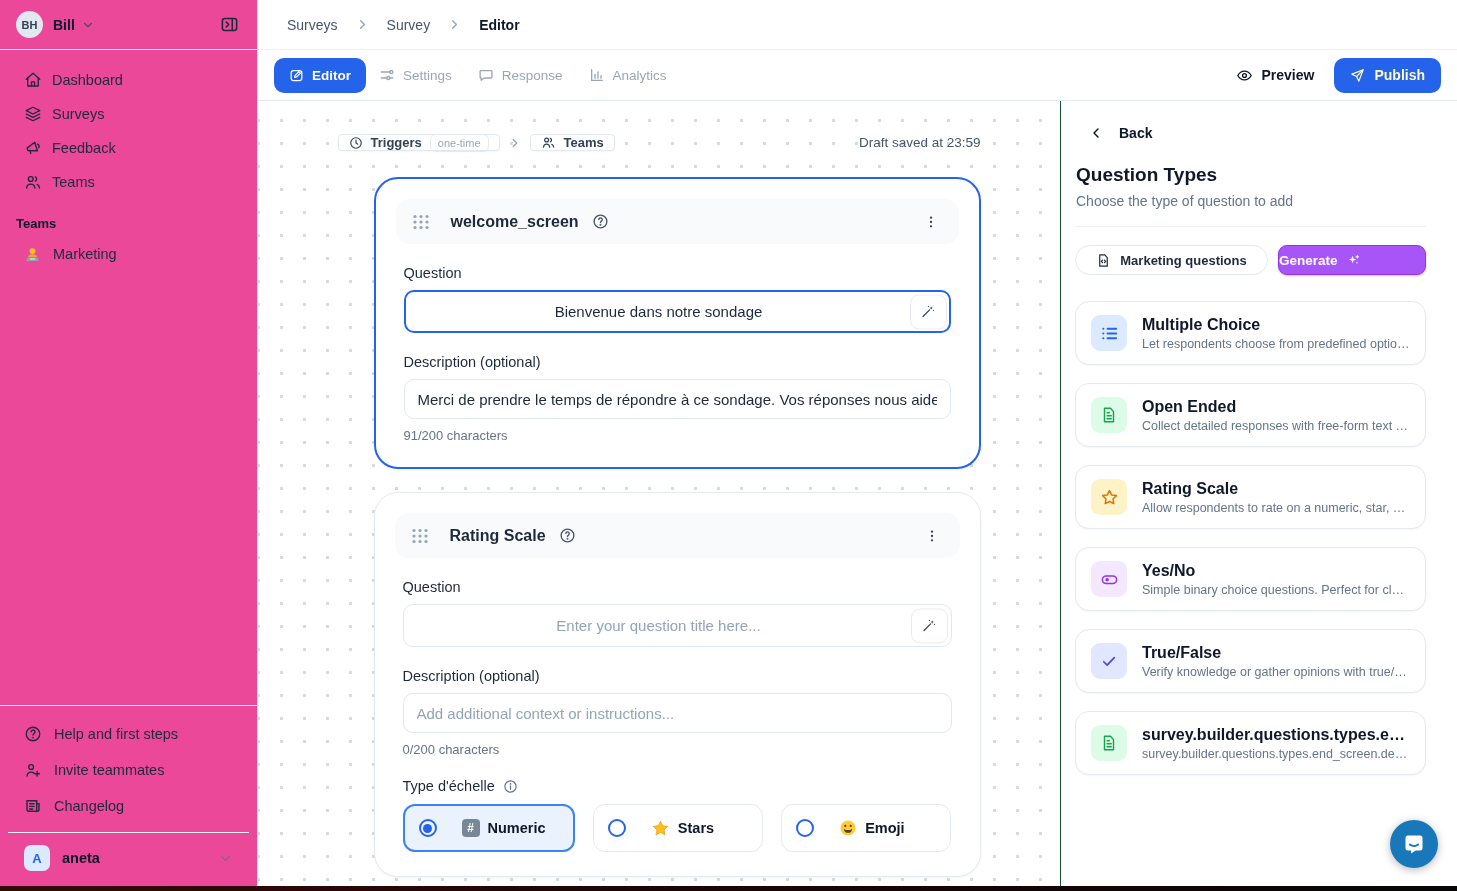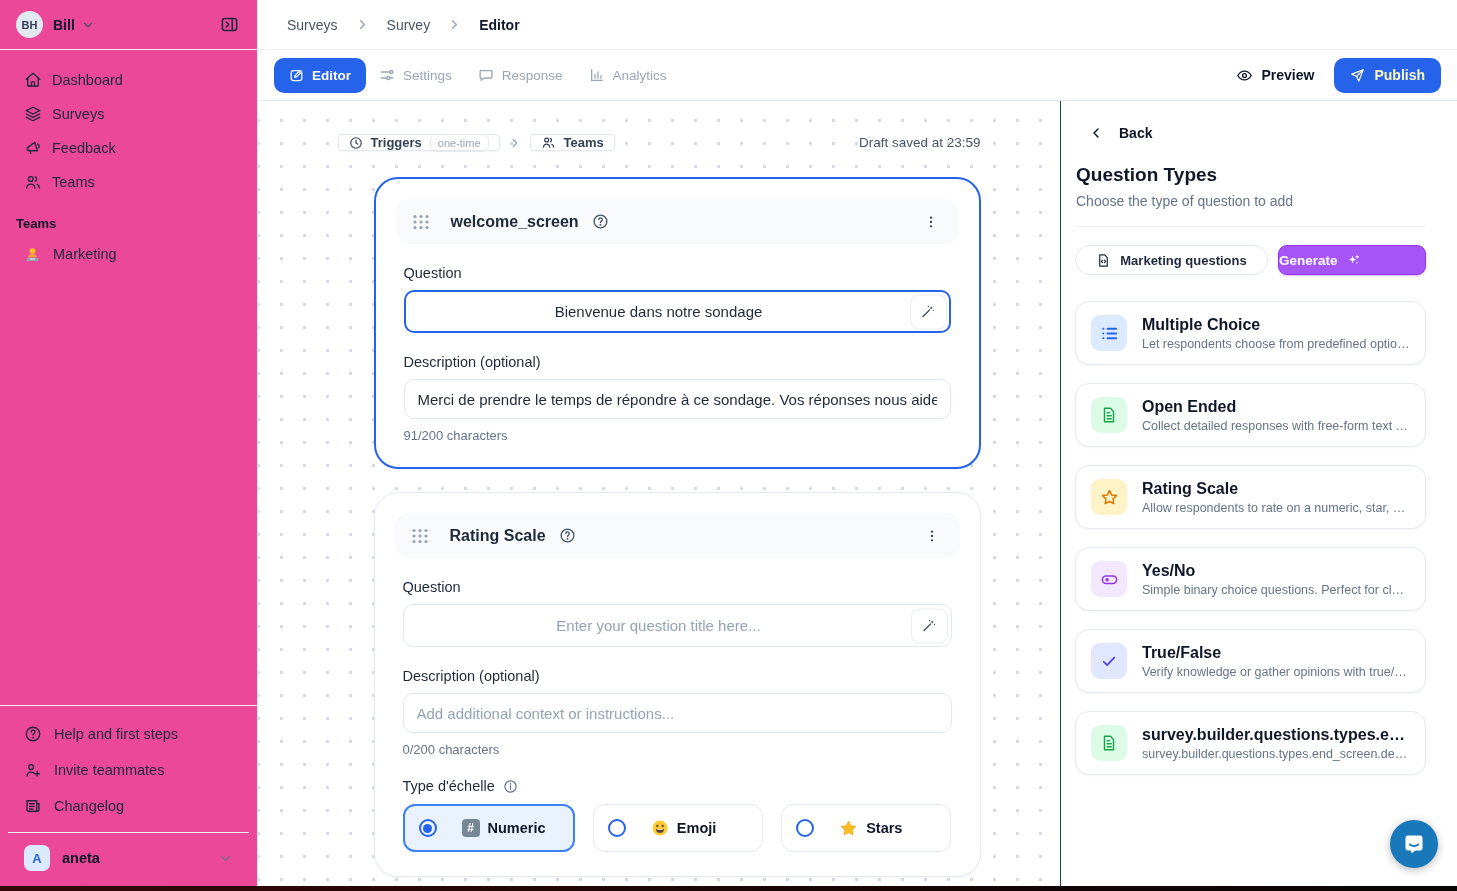--- a/index.html
+++ b/index.html
@@ -473,38 +473,38 @@
                 <div class="scale-opt selected">
                   <span class="radio on"></span>
                   <span class="opt-icon">
                       <span class="keycap">#</span>
                     </span>
                   <span class="opt-label">Numeric</span>
                 </div>
                 <div class="scale-opt">
                   <span class="radio"></span>
                   <span class="opt-icon">
+                    <svg width="19" height="19" viewBox="0 0 24 24">
+                        <path d="M12 2.8l2.8 5.7 6.3.9-4.6 4.4 1.1 6.2L12 17.1 6.4 20l1.1-6.2L2.9 9.4l6.3-.9z" fill="#fbbf24" stroke="#f59e0b" stroke-width="1"></path>
+                      </svg>
+                  </span>
+                  <span class="opt-label">Stars</span>
+                </div>
+                <div class="scale-opt">
+                  <span class="radio"></span>
+                  <span class="opt-icon">
                     <svg width="18" height="18" viewBox="0 0 24 24">
                         <circle cx="12" cy="12" r="10" fill="#ffcc33"></circle>
                         <circle cx="8.4" cy="9.3" r="1.5" fill="#5d4037"></circle>
                         <circle cx="15.6" cy="9.3" r="1.5" fill="#5d4037"></circle>
                         <path d="M6.8 13.2h10.4a5.2 5.2 0 01-10.4 0z" fill="#5d4037"></path>
                         <path d="M8.2 13.2h7.6a3.8 3.8 0 01-.4 1.2H8.6a3.8 3.8 0 01-.4-1.2z" fill="#fff"></path>
                       </svg>
                   </span>
                   <span class="opt-label">Emoji</span>
-                </div>
-                <div class="scale-opt">
-                  <span class="radio"></span>
-                  <span class="opt-icon">
-                    <svg width="19" height="19" viewBox="0 0 24 24">
-                        <path d="M12 2.8l2.8 5.7 6.3.9-4.6 4.4 1.1 6.2L12 17.1 6.4 20l1.1-6.2L2.9 9.4l6.3-.9z" fill="#fbbf24" stroke="#f59e0b" stroke-width="1"></path>
-                      </svg>
-                  </span>
-                  <span class="opt-label">Stars</span>
                 </div>
               </div>
             </div>
           </div>
         </div>
       </div>
 
       <aside class="panel">
         <div class="back-row">
           <span>

